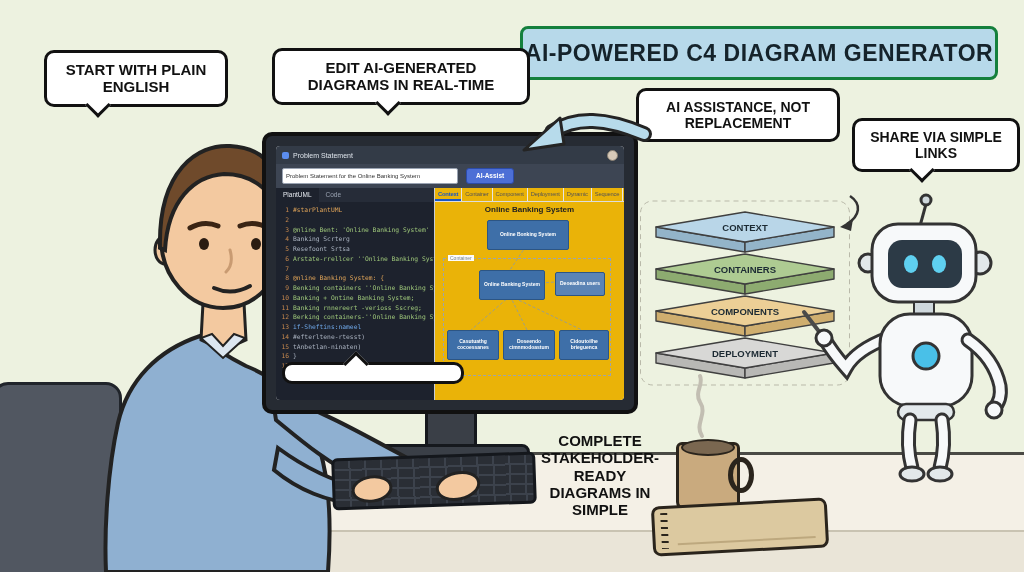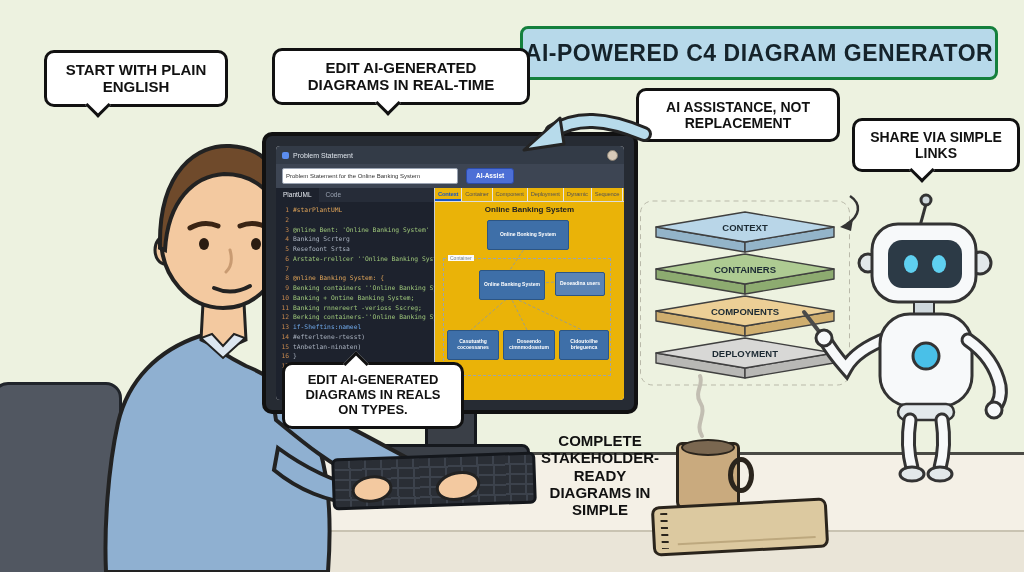--- a/index.html
+++ b/index.html
@@ -304,21 +304,20 @@
     <span class="tail tail-down" style="left:104px;"></span>
   </div>
   <div class="bubble b-assist">
     <span>AI ASSISTANCE, NOT REPLACEMENT</span>
   </div>
   <div class="bubble b-share">
     <span>SHARE VIA SIMPLE LINKS</span>
     <span class="tail tail-down" style="left:58px;"></span>
   </div>
   <div class="bubble b-types">
-    <span>EDIT AI-GENERATED DIAGRAMS IN REALS ON TYPES.</span>
     <span class="tail tail-up" style="left:62px;"></span>
   </div>
   <div class="caption">COMPLETE STAKEHOLDER-READY DIAGRAMS IN SIMPLE</div>
 
   <svg class="overlay" viewBox="0 0 1024 572">
     <g>
       <path d="M644,134 C606,118 576,116 552,132" fill="none" stroke="#242424" stroke-width="16" stroke-linecap="round"></path>
       <path d="M644,134 C606,118 576,116 552,132" fill="none" stroke="#b7dbeb" stroke-width="10" stroke-linecap="round"></path>
       <polygon points="524,150 560,118 564,144" fill="#b7dbeb" stroke="#242424" stroke-width="3" stroke-linejoin="round"></polygon>
     </g>

